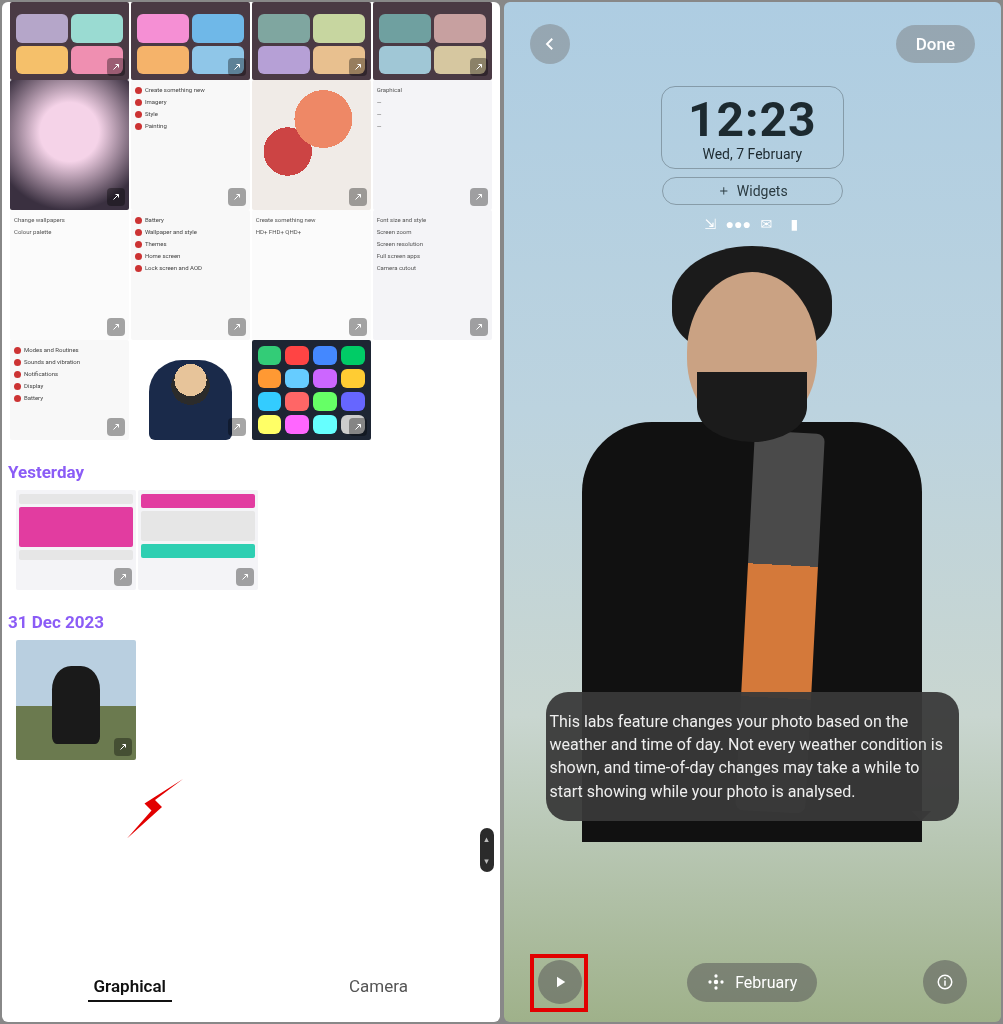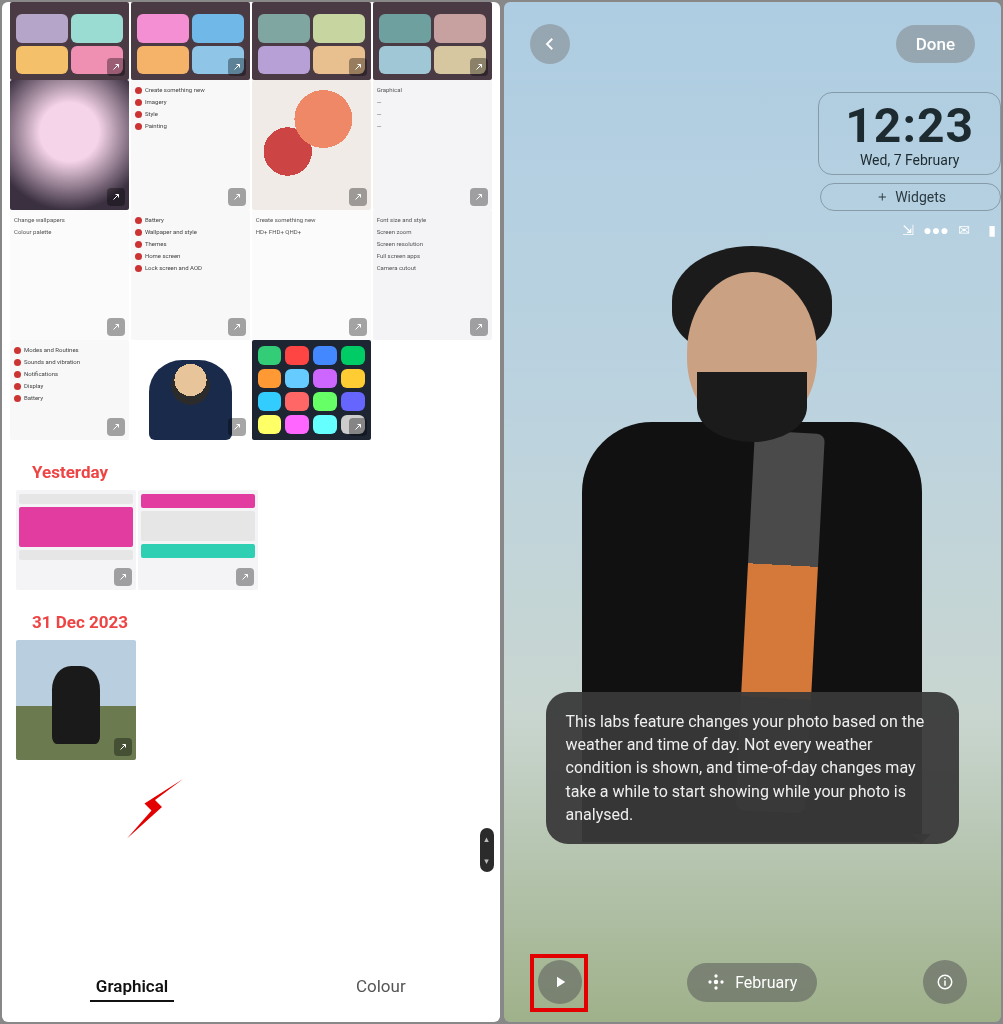--- a/index.html
+++ b/index.html
@@ -52,21 +52,21 @@
   .exp-icon {
     position: absolute; right: 4px; bottom: 4px;
     width: 18px; height: 18px;
     border-radius: 4px;
     background: rgba(0,0,0,.35);
     display:flex; align-items:center; justify-content:center;
   }
   .exp-icon svg { width:12px; height:12px; stroke:#fff; stroke-width:2; fill:none; }
   .tiles { display:grid; grid-template-columns:1fr 1fr; grid-template-rows:1fr 1fr; gap:3px; padding:12px 6px 6px; height:100%;}
   .tiles span{ border-radius:6px; }
-  .section-hdr { font-size:17px; font-weight:700; padding:22px 30px 8px; color:#ef4444;}
+  .section-hdr { font-size:17px; font-weight:700; padding:22px 6px 8px; color:#8b5cf6;}
   .grid.yest { grid-template-columns: repeat(2, 120px); grid-template-rows: 100px; justify-content:start; padding-left:14px;}
   .grid.dec  { grid-template-columns: 120px; grid-template-rows: 120px; justify-content:start; padding-left:14px;}
   .bottom-tabs {
     margin-top:auto;
     display:flex; justify-content:space-around;
     padding: 12px 0 20px;
     font-size:17px; color:#555;
   }
   .bottom-tabs .tab { padding:4px 6px; }
   .bottom-tabs .tab.active { color:#111; font-weight:600; border-bottom:2px solid #111;}
@@ -102,35 +102,35 @@
   .settings-list span::before{content:"";display:inline-block;width:7px;height:7px;border-radius:50%;background:#c33;margin-right:3px;vertical-align:middle;}
   .textpanel{ background:#fbfbfb; font-size:6px; color:#555; padding:6px 4px; display:flex; flex-direction:column; gap:5px;}
   .appshot{ background:#fff; display:flex; flex-direction:column; padding:4px 3px; gap:3px;}
   .appshot .bar{height:10px;background:#e6e6e6;border-radius:2px;}
   .appshot .pink{background:#e23ca0;}
   .appshot .teal{background:#2ecfb2;}
 
   
   .right {
     background: linear-gradient(#aecde2 0%, #bcd3df 40%, #c9d6d0 70%, #9fb18a 100%);
-    display:flex; flex-direction:column; align-items:flex-end; position:relative;
+    display:flex; flex-direction:column; align-items:center; position:relative;
   }
   .right-top { display:flex; justify-content:space-between; align-items:center; width:100%; padding:22px 26px;}
   .icon-btn{
     width:40px;height:40px;border-radius:50%;
     background:rgba(120,120,120,.45);
     display:flex;align-items:center;justify-content:center;
   }
   .icon-btn svg{width:18px;height:18px;stroke:#fff;stroke-width:2.5;fill:none;}
   .done-btn{
     background:rgba(120,120,120,.45); color:#fff; font-size:17px; font-weight:500;
     padding:9px 20px; border-radius:22px;
   }
   .clock-box{
-    margin-top:6px; border:1.5px solid rgba(0,0,0,.25); border-radius:14px;
+    border:1.5px solid rgba(0,0,0,.25); border-radius:14px;
     padding: 4px 26px 6px; text-align:center; color:#1d2a30;
   }
   .clock-box .time{ font-size:48px; font-weight:700; letter-spacing:1px;}
   .clock-box .date{ font-size:14px; margin-top:-2px;}
   .widget-pill{
     margin-top:8px; border:1.5px solid rgba(0,0,0,.25); border-radius:20px;
     padding:4px 54px; font-size:14px; color:#2a3a40; display:flex; align-items:center; gap:6px;
   }
   .noti-icons{ margin-top:10px; display:flex; gap:10px; color:#fff; font-size:14px;}
   .noti-icons span{ width:18px; height:18px; display:flex; align-items:center; justify-content:center;}
@@ -159,21 +159,21 @@
     width:340px; height:420px; background:#111; border-radius:70px 70px 0 0;
   }
   .person-figure .scarf{
     position:absolute; top:220px; left:48%; width:70px; height:380px;
     background:linear-gradient(#4a4a4a 0 35%, #d4793a 35% 70%, #4a4a4a 70%);
     transform:rotate(3deg); border-radius:8px;
   }
   .tooltip{
     position:absolute; left:42px; right:42px; top:690px;
     background:rgba(56,56,56,.94); color:#eee;
-    border-radius:22px; padding:18px 20px; font-size:16px; line-height:1.45;
+    border-radius:22px; padding:18px 4px; font-size:16px; line-height:1.45;
   }
   .tooltip::after{
     content:""; position:absolute; right:28px; bottom:-10px;
     border:10px solid transparent; border-top-color:rgba(56,56,56,.94);
   }
   .bottom-bar{
     position:absolute; left:0; right:0; bottom:18px;
     display:flex; align-items:center; justify-content:space-between;
     padding:0 34px;
   }
@@ -434,21 +434,21 @@
       </svg>
   </div>
 
   <div class="scrollbar">
     <span>▴</span>
     <span>▾</span>
   </div>
 
   <div class="bottom-tabs">
     <div class="tab active">Graphical</div>
-    <div class="tab">Colour</div>
+    <div class="tab">Camera</div>
   </div>
 </div>
 
 <div class="phone right">
   <div class="right-top">
     <div class="icon-btn">
       <svg viewBox="0 0 24 24">
           <path d="M15 5l-7 7 7 7"></path>
         </svg>
     </div>

